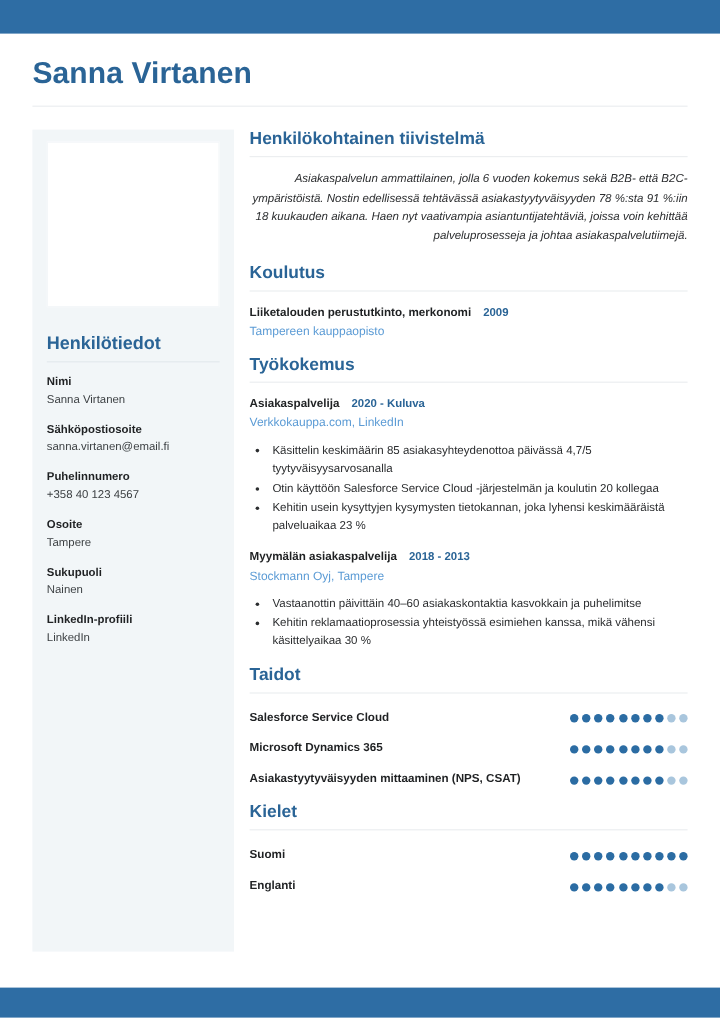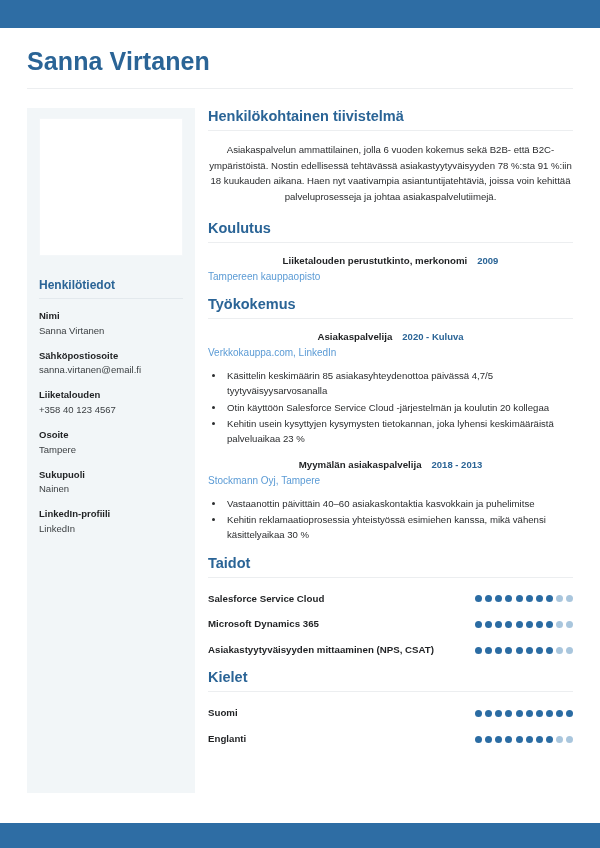--- a/index.html
+++ b/index.html
@@ -78,21 +78,21 @@
   }
   .photo-frame {
     width: 144px;
     height: 138px;
     background: #ffffff;
     border: 1px solid #f4f7f9;
     margin: 0 auto 22px auto;
   }
 
   .side-heading {
-    font-size: 12px;
+    font-size: 15px;
     font-weight: bold;
     color: #2a6496;
     margin: 0 0 6px 0;
     padding: 0;
   }
   .side-rule {
     border-top: 1px solid #e3e9ed;
     margin-bottom: 11px;
   }
   .field { margin-bottom: 12px; }
@@ -126,27 +126,28 @@
   }
   .section-rule {
     border-top: 1px solid #eceef0;
     margin-bottom: 11px;
   }
   .summary-text {
     font-size: 9.6px;
     line-height: 1.62;
     color: #2b2d2f;
     margin: 0 0 16px 0;
-    text-align: center;
+    text-align: right;
+    font-style: italic;
   }
 
   .entry { margin-bottom: 12px; }
   .entry-top {
     display: flex;
-    justify-content: center;
+    justify-content: flex-start;
     align-items: baseline;
     gap: 10px;
   }
   .entry-title {
     font-size: 9.7px;
     font-weight: bold;
     color: #1f2123;
     line-height: 1.45;
   }
   .entry-date {
@@ -227,21 +228,21 @@
       <div>
         <div class="field">
           <div class="field-label">Nimi</div>
           <div class="field-value">Sanna Virtanen</div>
         </div>
         <div class="field">
           <div class="field-label">Sähköpostiosoite</div>
           <div class="field-value">sanna.virtanen@email.fi</div>
         </div>
         <div class="field">
-          <div class="field-label">Liiketalouden</div>
+          <div class="field-label">Puhelinnumero</div>
           <div class="field-value">+358 40 123 4567</div>
         </div>
         <div class="field">
           <div class="field-label">Osoite</div>
           <div class="field-value">Tampere</div>
         </div>
         <div class="field">
           <div class="field-label">Sukupuoli</div>
           <div class="field-value">Nainen</div>
         </div>

